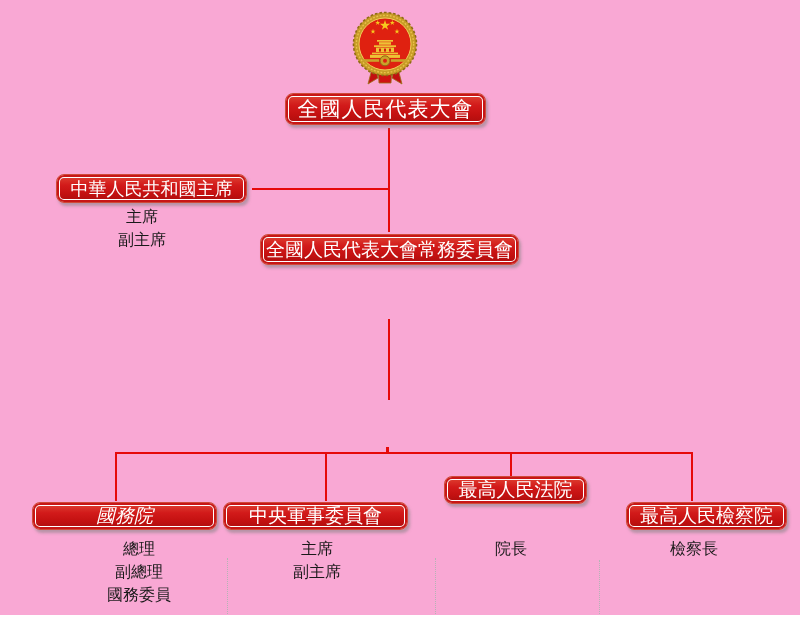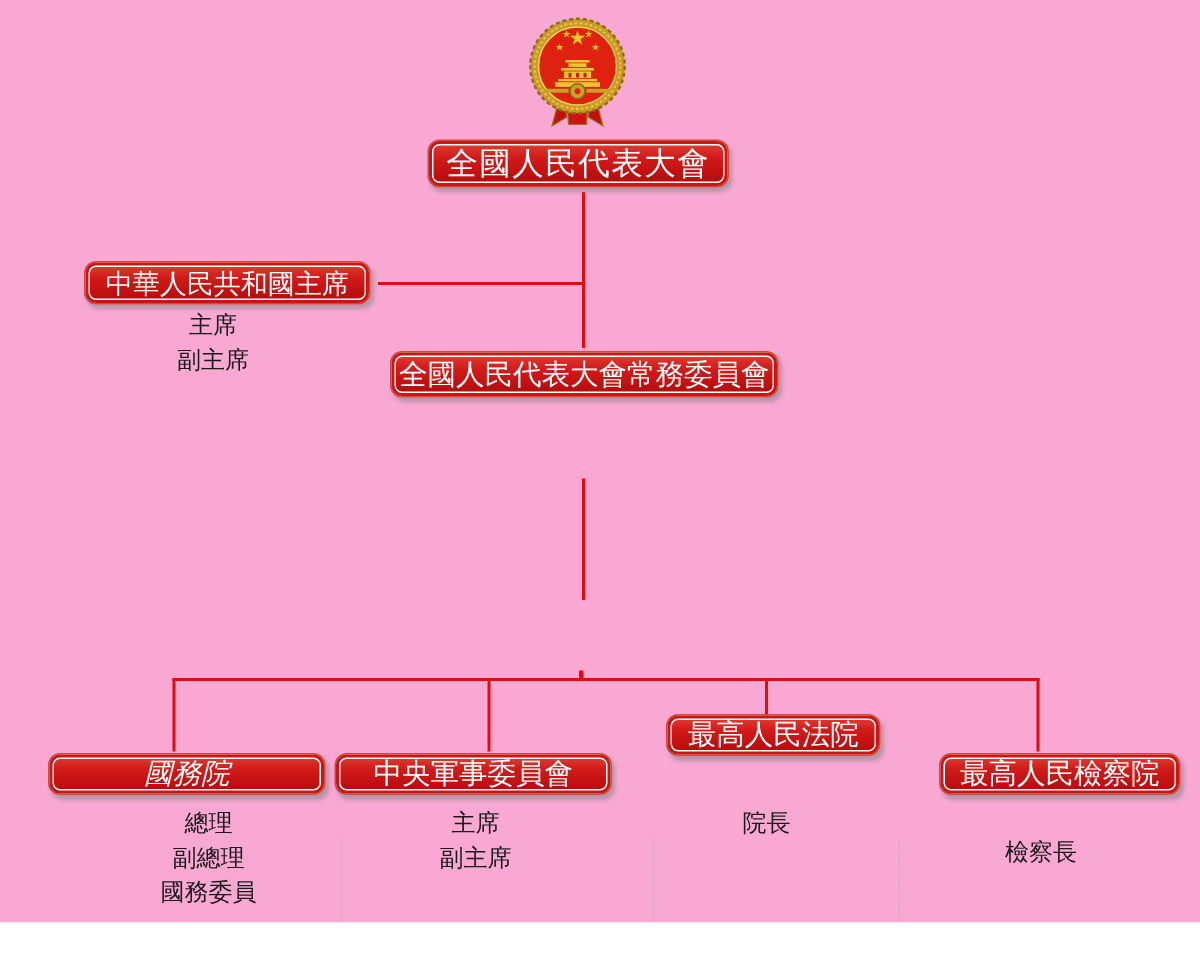--- a/index.html
+++ b/index.html
@@ -137,17 +137,17 @@
 
   <div class="roles" style="left:293px;top:537px;">
     <div>主席</div>
     <div>副主席</div>
   </div>
 
   <div class="roles" style="left:495px;top:537px;">
     <div>院長</div>
   </div>
 
-  <div class="roles" style="left:670px;top:556px;">
+  <div class="roles" style="left:670px;top:537px;">
     <div>檢察長</div>
   </div>
 
 </div>
 
 </body></html>

